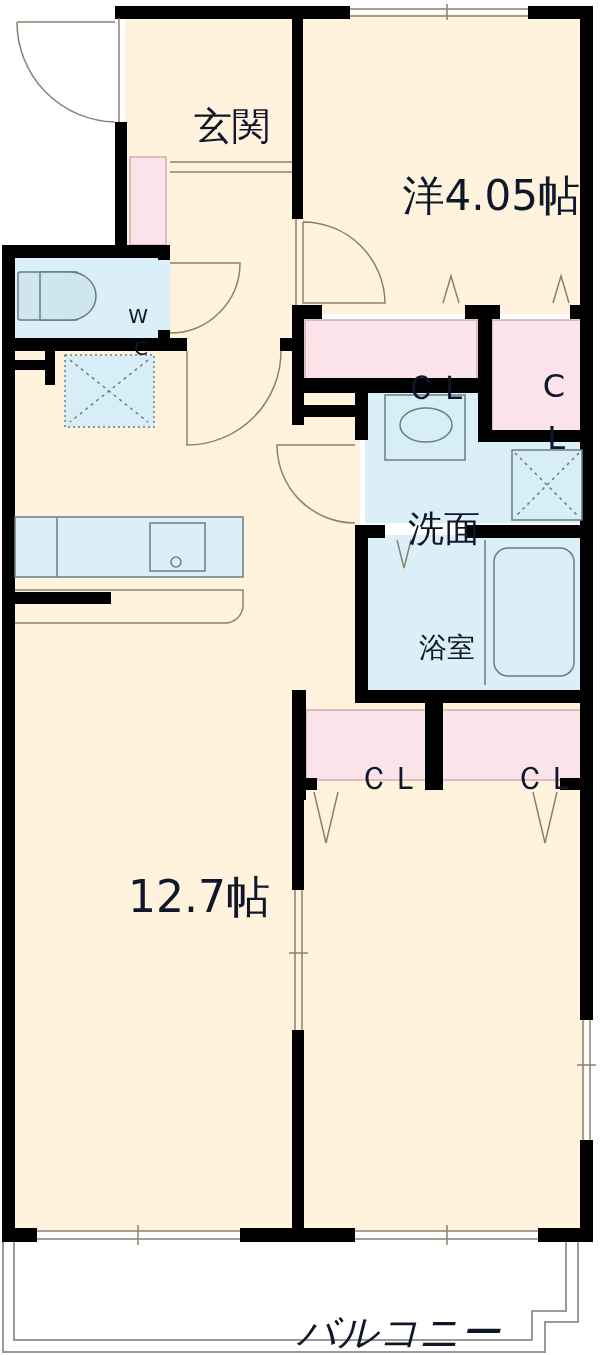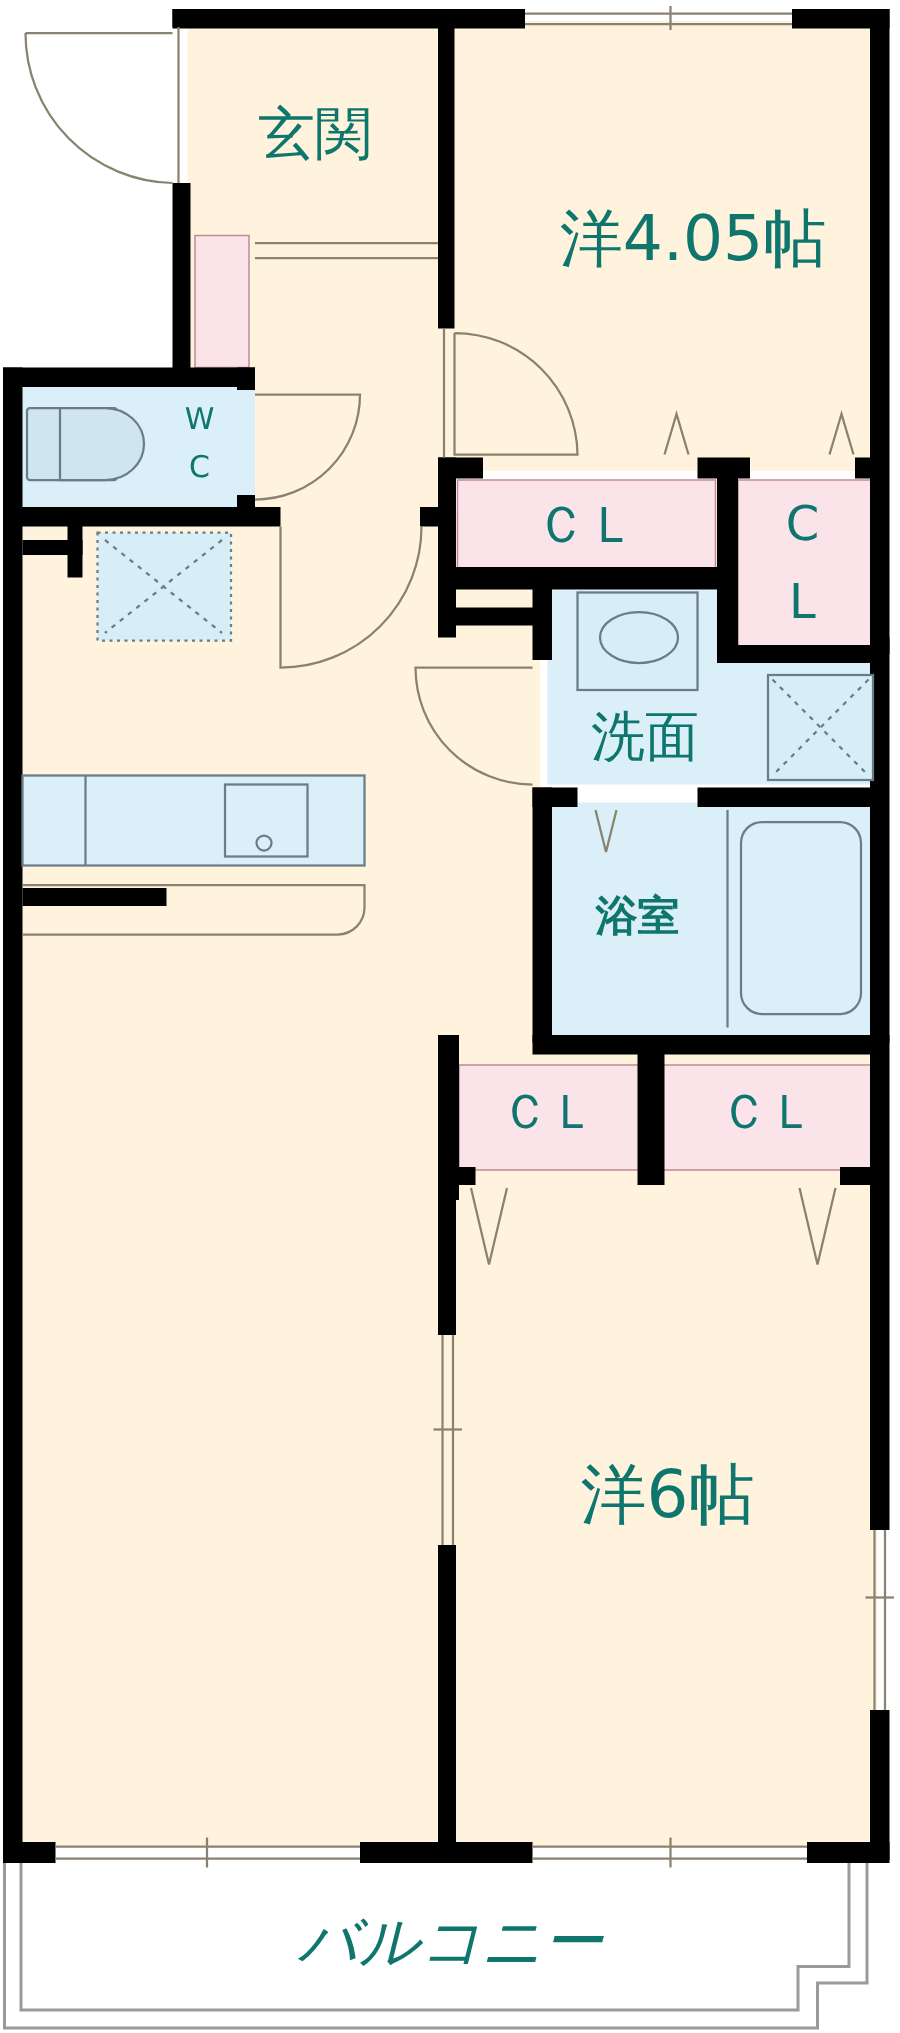--- a/index.html
+++ b/index.html
@@ -1,20 +1,20 @@
 <!DOCTYPE html>
 <html><head>
 <meta charset="utf-8">
 <style>
   html, body { margin:0; padding:0; background:#ffffff; }
   body { width:600px; height:1355px; position:relative; overflow:hidden;
          font-family:"DejaVu Sans","Liberation Sans",sans-serif; }
   .plan { position:absolute; left:0; top:0; width:600px; height:1355px; }
-  .label { position:absolute; color:#0f766e; white-space:nowrap; text-align:center;
-           font-family:"DejaVu Sans","Liberation Sans",sans-serif; line-height:1; }
+  .label { position:absolute; color:#0f172a; white-space:nowrap; text-align:right;
+           font-family:"DejaVu Sans","Liberation Sans",sans-serif; line-height:1;margin-top:37px; }
 </style>
 </head>
 <body>
 
 <div class="plan">
   <svg width="600" height="1355" viewBox="0 0 600 1355" xmlns="http://www.w3.org/2000/svg">
 
     <g>
       <rect x="125" y="14" width="170" height="330" fill="#fff3dd"></rect>
       <rect x="295" y="14" width="290" height="300" fill="#fff3dd"></rect>
@@ -148,25 +148,25 @@
     </g>
 
     <g fill="none" stroke="#9a9a9a" stroke-width="2">
       <path d="M14 1242 L14 1340 L532 1340 L532 1311 L566 1311 L566 1242"></path>
       <path d="M3 1242 L3 1352 L545 1352 L545 1322 L578 1322 L578 1242"></path>
     </g>
   </svg>
 
   
   <div class="label" style="left:150px;top:70px;width:120px;font-size:38px;">玄関</div>
-  <div class="label" style="left:332px;top:138px;width:260px;font-size:42px;">洋4.05帖</div>
+  <div class="label" style="left:320px;top:138px;width:260px;font-size:42px;">洋4.05帖</div>
   <div class="label" style="left:118px;top:269px;width:30px;font-size:20px;">W</div>
   <div class="label" style="left:118px;top:301px;width:30px;font-size:20px;">C</div>
   <div class="label" style="left:310px;top:333px;width:162px;font-size:34px;">ＣＬ</div>
   <div class="label" style="left:505px;top:333px;width:60px;font-size:32px;">C</div>
   <div class="label" style="left:505px;top:385px;width:60px;font-size:32px;">L</div>
   <div class="label" style="left:380px;top:474px;width:100px;font-size:36px;">洗面</div>
-  <div class="label" style="left:375px;top:597px;width:100px;font-size:28px;font-weight:bold;">浴室</div>
+  <div class="label" style="left:375px;top:597px;width:100px;font-size:28px;">浴室</div>
   <div class="label" style="left:310px;top:725px;width:112px;font-size:32px;">ＣＬ</div>
   <div class="label" style="left:446px;top:725px;width:132px;font-size:32px;">ＣＬ</div>
-  <div class="label" style="left:330px;top:975px;width:230px;font-size:44px;">洋6帖</div>
+  <div class="label" style="left:40px;top:838px;width:230px;font-size:44px;">12.7帖</div>
   <div class="label" style="left:100px;top:1275px;width:400px;font-size:40px;font-style:italic;">バルコニー</div>
 </div>
 
 </body></html>

